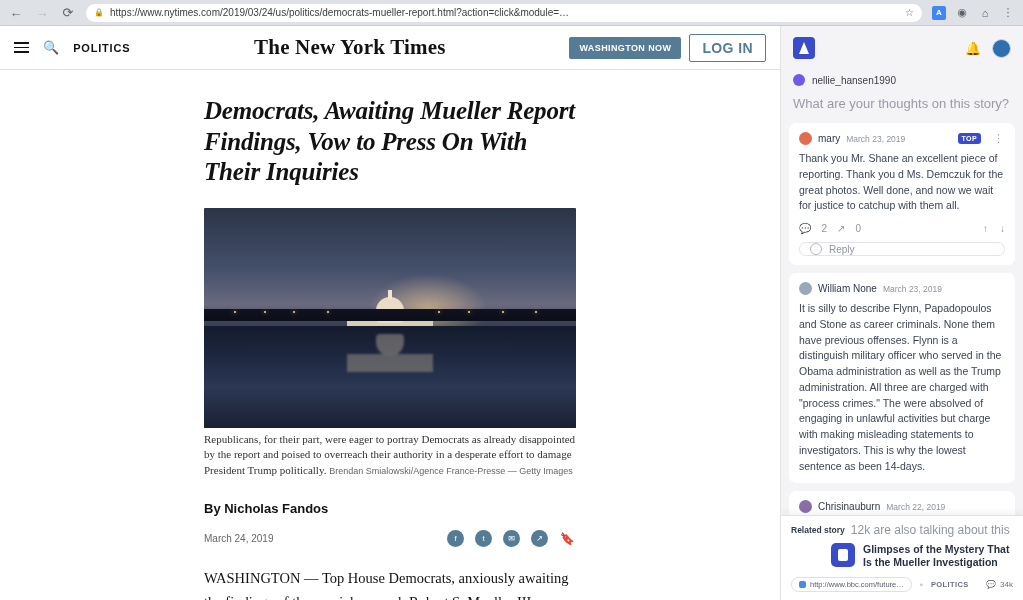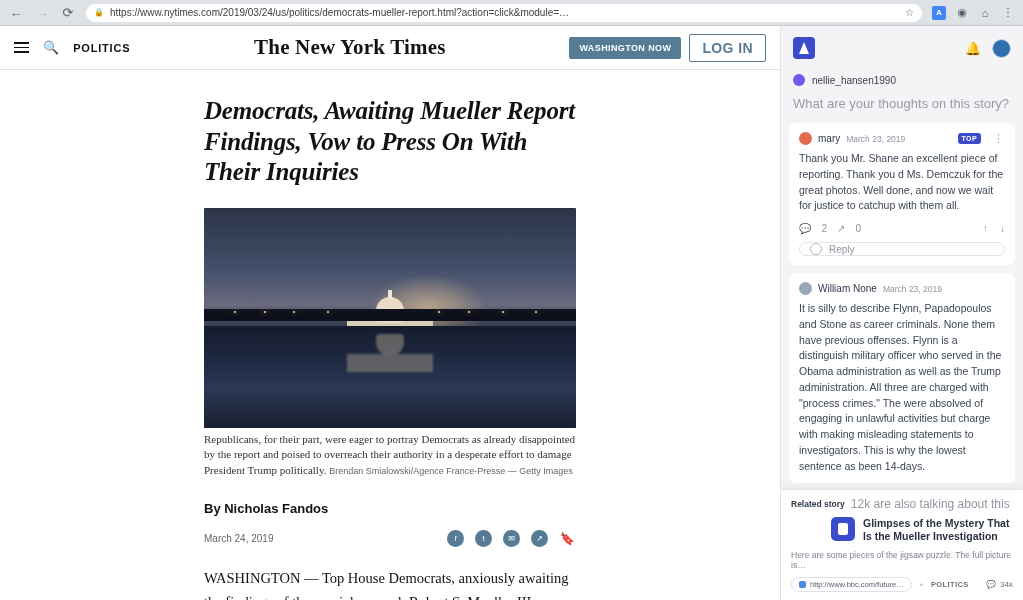--- a/index.html
+++ b/index.html
@@ -292,21 +292,20 @@
 
       <div class="related">
         <div class="rel-head">
           <span class="rel-label">Related story</span>
           <span class="rel-sub">12k are also talking about this</span>
         </div>
         <div class="rel-main">
           <div class="rel-thumb"></div>
           <div class="rel-title">Glimpses of the Mystery That Is the Mueller Investigation</div>
         </div>
-        <div class="rel-desc">Here are some pieces of the jigsaw puzzle. The full picture is…</div>
         <div class="rel-foot">
           <div class="chip">
             <span class="fav"></span>
             <span>http://www.bbc.com/future…</span>
           </div>
           <span class="dot-sep">•</span>
           <span class="pol-tag">POLITICS</span>
           <span class="cnt">
             <span>💬</span>
             <span>34k</span>

